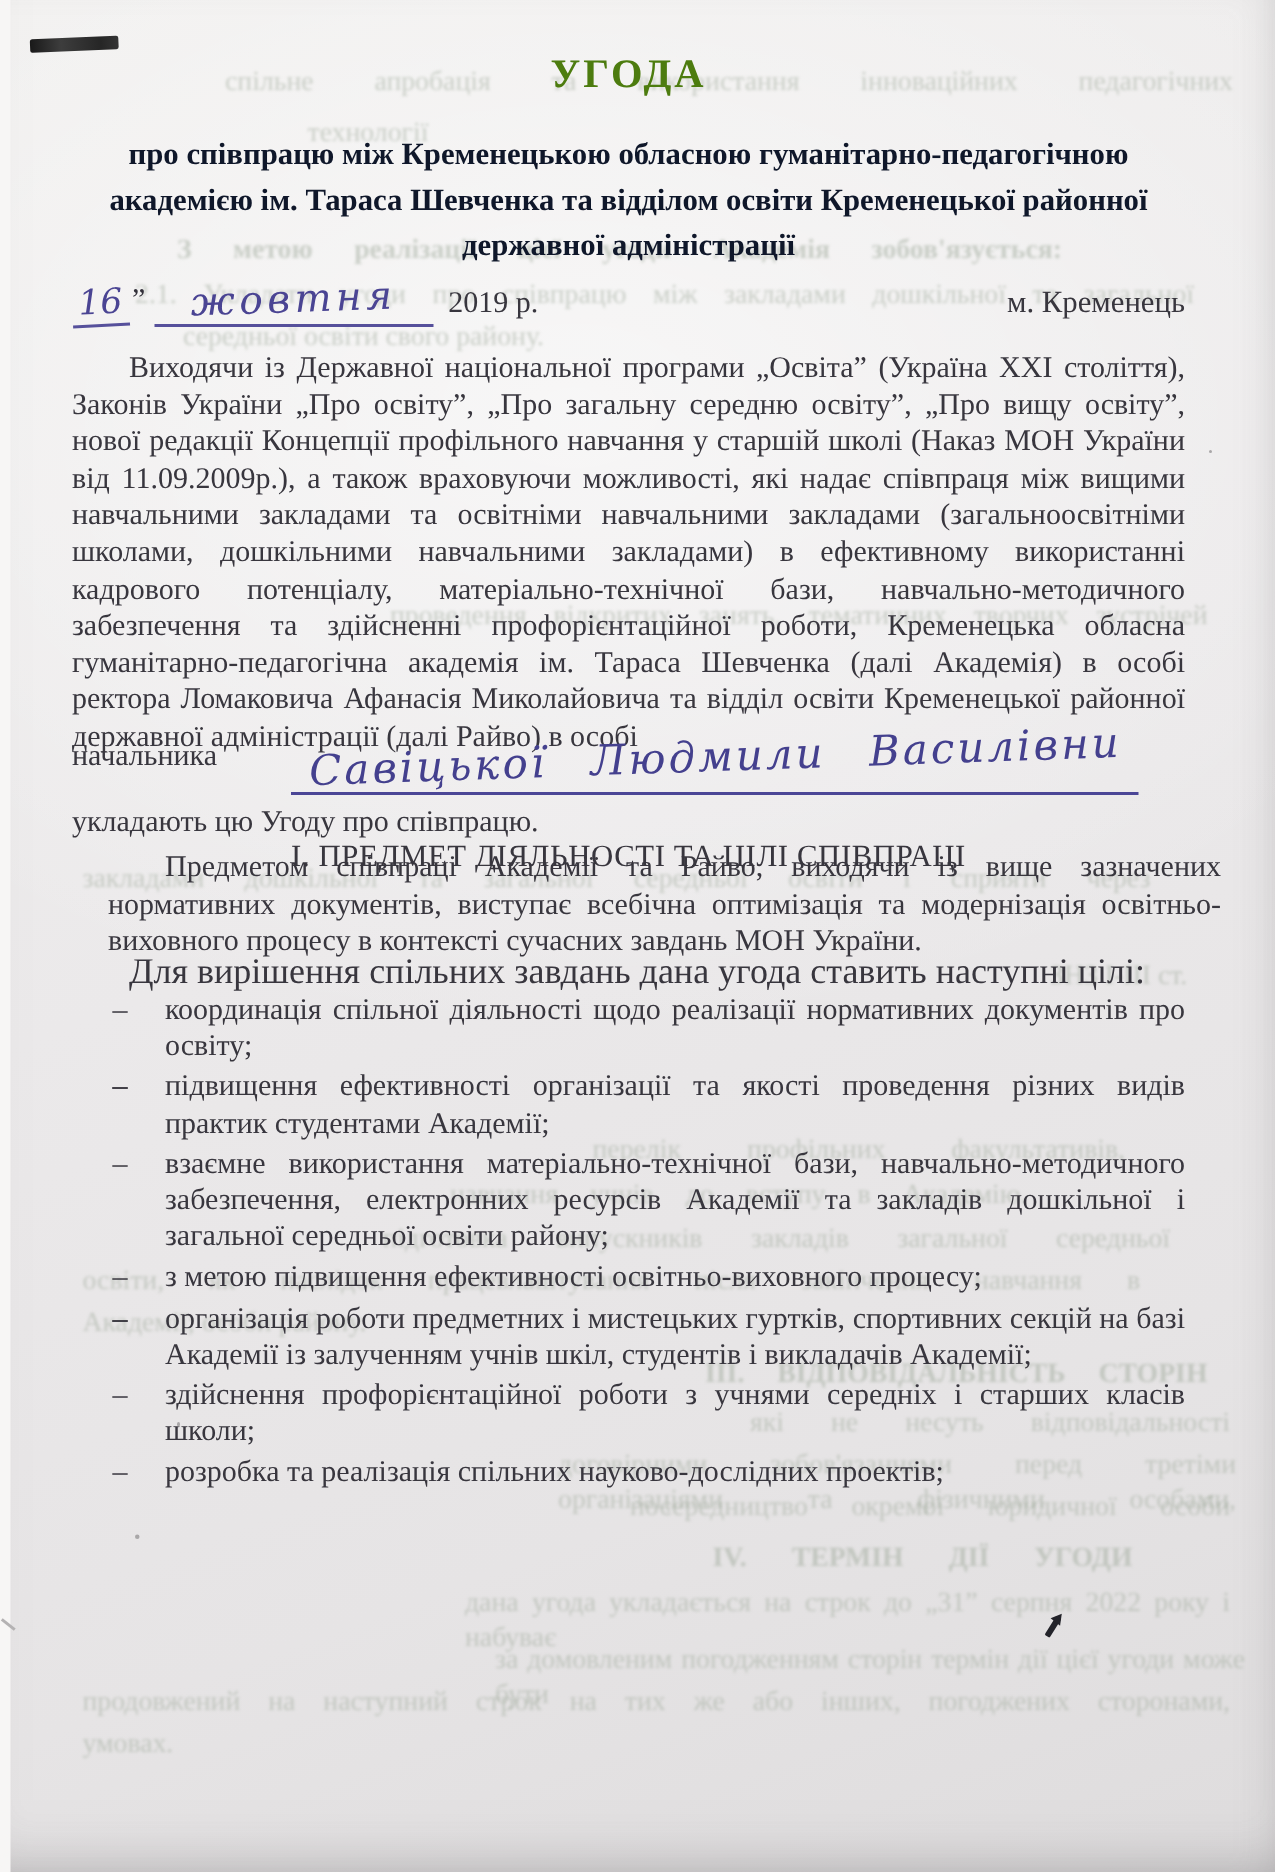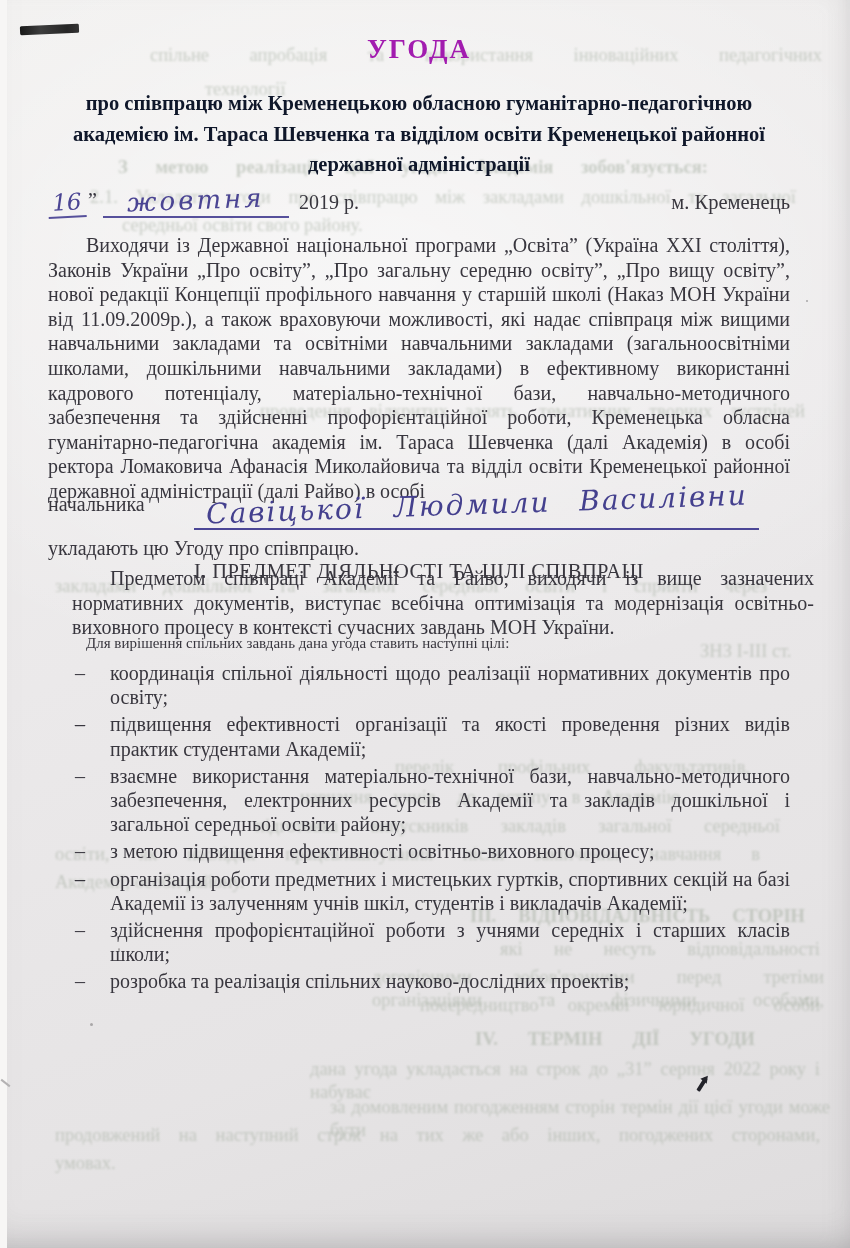--- a/index.html
+++ b/index.html
@@ -26,21 +26,21 @@
     position:absolute;color:#a2ac9e;opacity:.52;filter:blur(1.15px);
     font-size:18.5px;line-height:23px;text-align:justify;text-align-last:justify;
   }
   .bleed.b{font-weight:bold;}
 
   
   .content{position:absolute;left:48px;top:0;width:742px;z-index:3;}
   .abs{position:absolute;}
 
   .title{top:34px;left:0;right:0;text-align:center;font-size:27px;font-weight:bold;
-    letter-spacing:2px;color:#a21caf;}
+    letter-spacing:2px;color:#4d7c0f;}
   .subtitle{top:88px;left:0;width:742px;text-align:center;font-weight:bold;
     font-size:20.5px;line-height:30.5px;color:#0f172a;}
 
   .dateline{top:180px;left:0;width:742px;height:42px;font-size:20px;}
   .date-left{position:absolute;left:0;bottom:4px;display:flex;align-items:flex-end;}
   .ink{font-style:italic;color:#4a4493;font-family:"DejaVu Serif",serif;}
   .day{display:inline-block;width:38px;text-align:center;font-size:23px;
     border-bottom:2px solid #56509b;transform:rotate(-3deg);padding-bottom:1px;}
   .dquote{font-size:20px;color:#33313a;margin:0 6px 6px 2px;}
   .month-line{display:inline-block;width:186px;text-align:center;border-bottom:2px solid #56509b;margin-right:10px;}
@@ -53,21 +53,21 @@
   .name-line{top:492px;left:0;width:742px;height:48px;}
   .role{position:absolute;left:0;bottom:24px;font-size:20px;}
   .sig-line{position:absolute;left:146px;right:31px;bottom:10px;height:40px;
     border-bottom:2.4px solid #4b4696;text-align:center;}
   .sig{font-size:28px;font-style:italic;color:#44408e;font-family:"DejaVu Serif",serif;
     display:inline-block;transform:rotate(-2deg);letter-spacing:2px;word-spacing:18px;white-space:nowrap;}
   .closing{top:537px;left:0;width:742px;font-size:20px;}
   .section-heading{top:560px;left:0;width:742px;text-align:center;font-size:20.5px;letter-spacing:.4px;}
   .subject{top:566px;}
   .subject{top:566px;left:0;width:742px;text-indent:38px;margin-left:24px;}
-  .goals-intro{top:635px;left:0;width:742px;font-size:15px;text-indent:38px;}
+  .goals-intro{top:635px;left:0;width:742px;font-size:24px;text-indent:38px;}
   .goals{top:661px;left:0;width:742px;}
   .goal{position:relative;padding-left:62px;font-size:20px;line-height:24.2px;
     text-align:justify;margin-bottom:3px;}
   .goal .dash{position:absolute;left:27px;top:0;}
 
   
   .clipmark{position:absolute;left:20px;top:25px;width:59px;height:9px;z-index:4;
     background:linear-gradient(90deg,#191919,#3d3d3d 35%,#262626 80%,#343434);
     transform:rotate(-2.5deg);border-radius:1.5px;}
   .pen-mark{position:absolute;left:700px;top:1077px;width:4px;height:15px;z-index:4;

